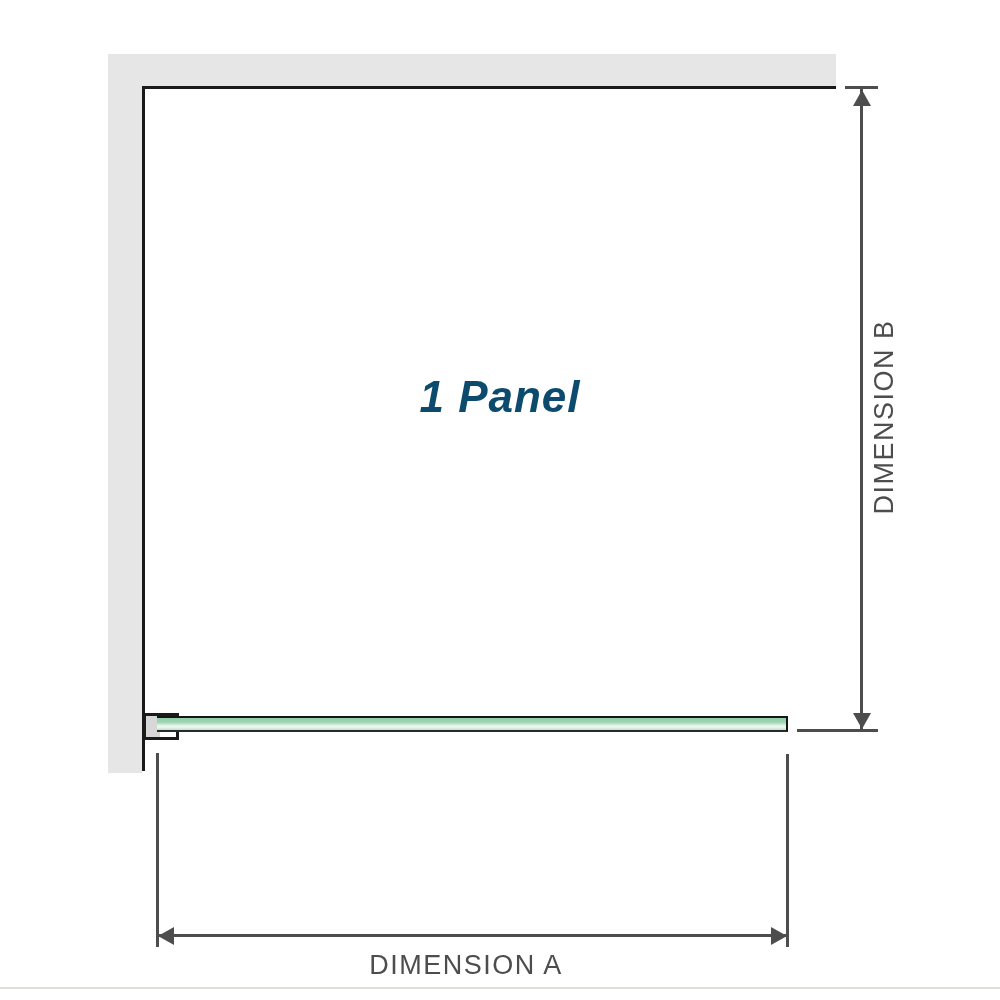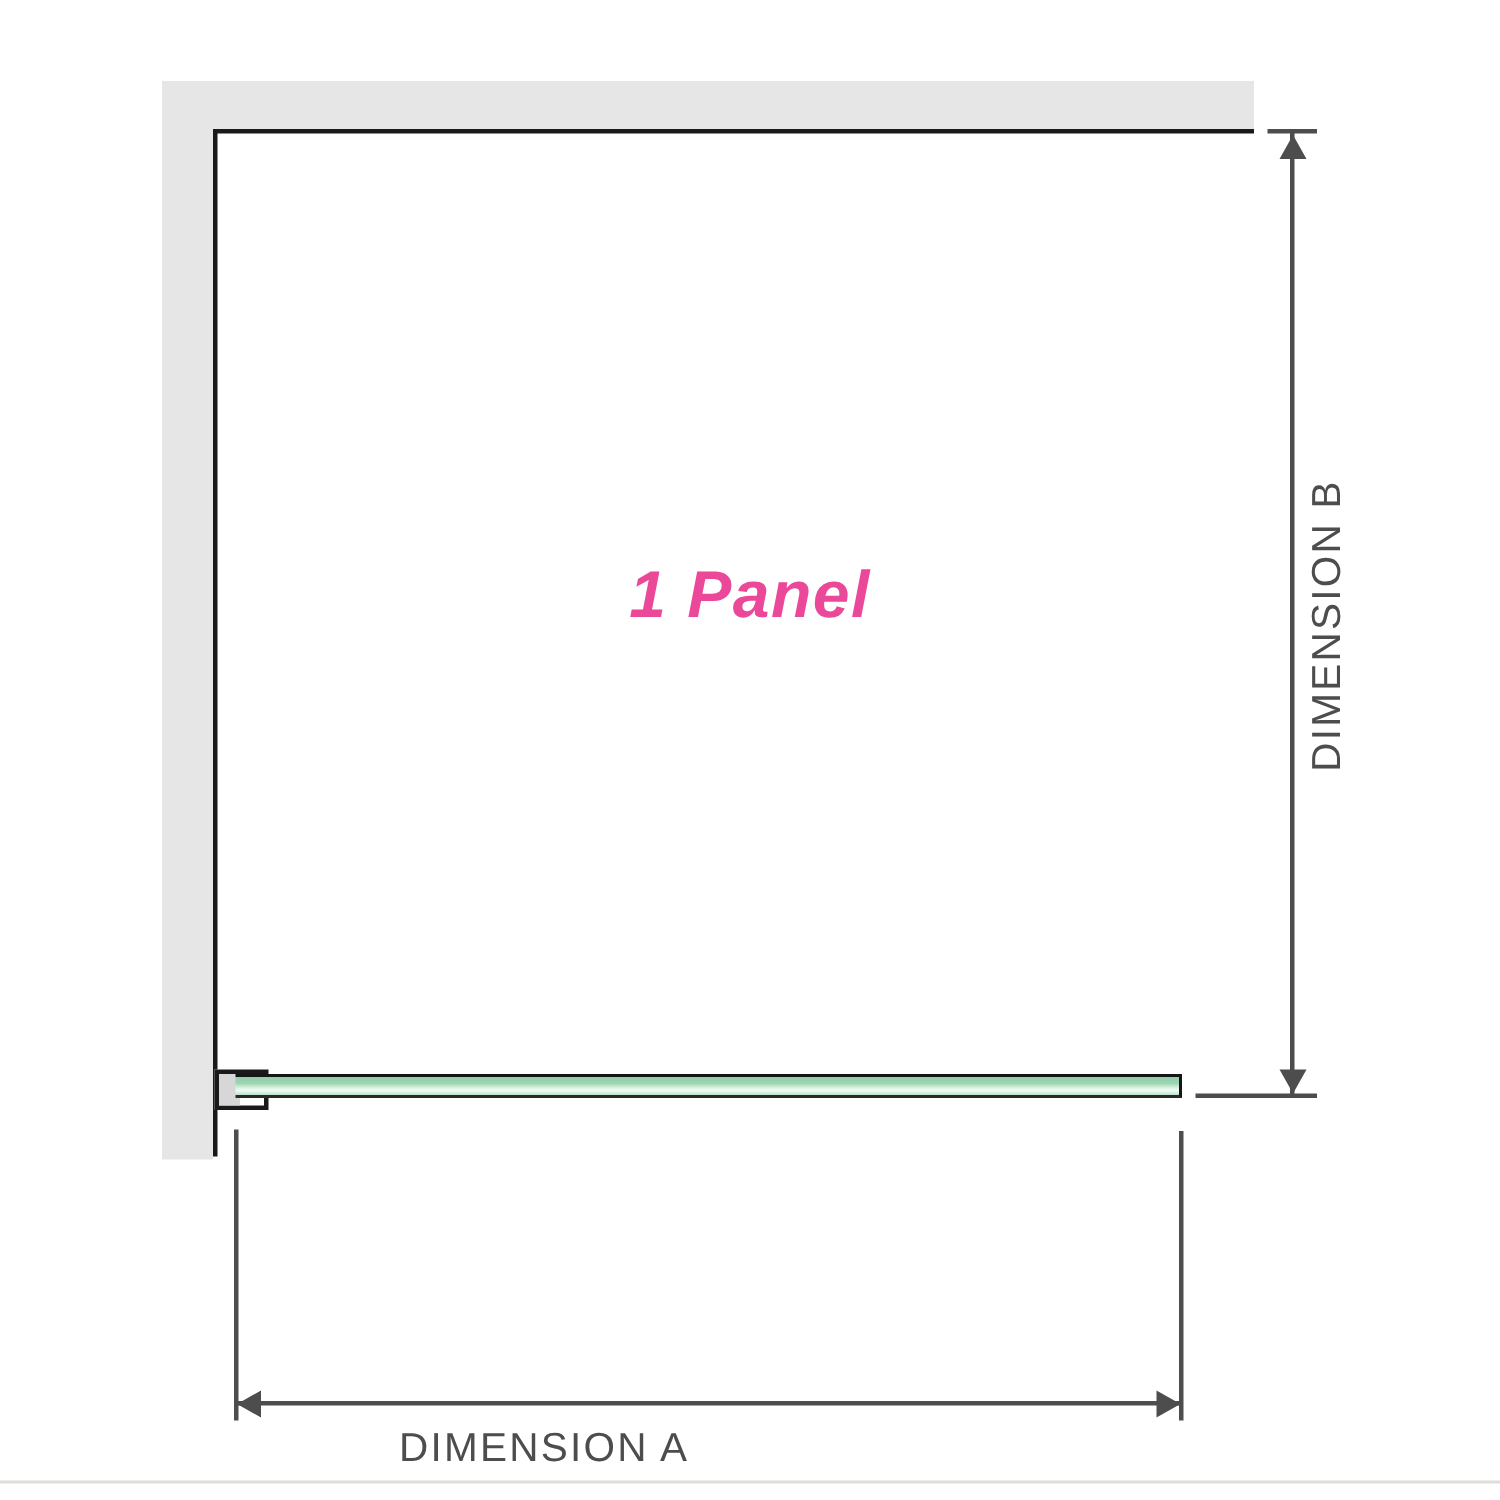--- a/index.html
+++ b/index.html
@@ -88,31 +88,32 @@
   
   .dim-label {
     color: #4d4d4d;
     font-size: 27px;
     letter-spacing: 1.5px;
     font-weight: 400;
     white-space: nowrap;
   }
   .label-a {
     left: 266px; top: 950px; width: 400px;
+    text-align: center;
   }
   .label-b {
     left: 684px; top: 402px; width: 400px; height: 30px;
     line-height: 30px;
     text-align: center;
     transform: rotate(-90deg);
   }
   .panel-label {
     left: 300px; top: 372px; width: 400px;
     text-align: center;
-    color: #ec4899;
+    color: #0c4a6e;
     font-size: 44px;
     font-weight: 700;
     font-style: italic;
     letter-spacing: 1px;
   }
 
   
   .bottom-rule {
     left: 0; top: 987px; width: 1000px; height: 2px;
     background: #deddd6;

